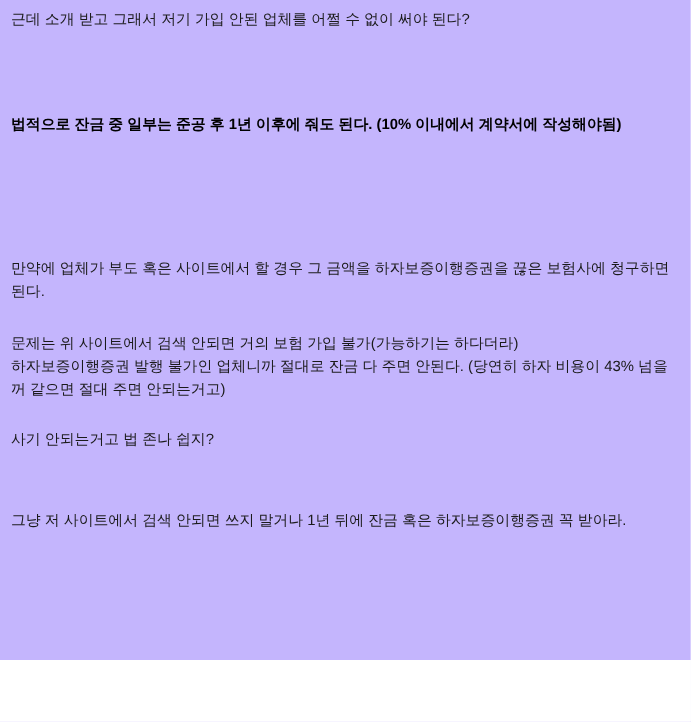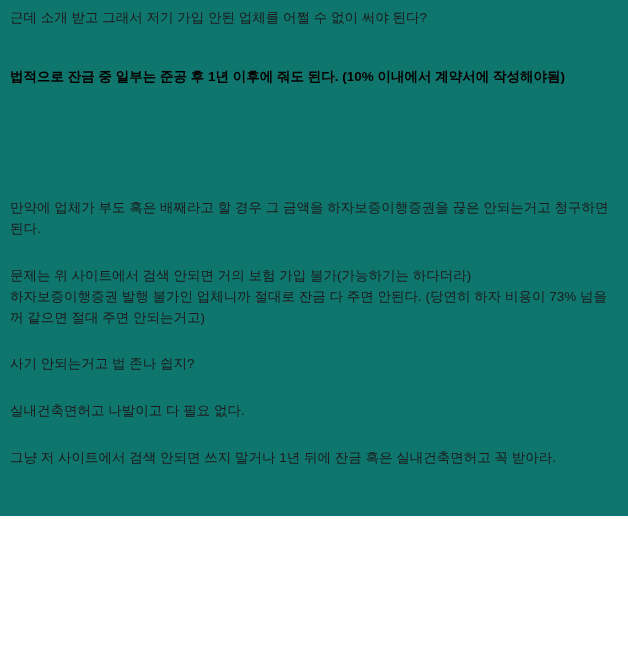--- a/index.html
+++ b/index.html
@@ -10,63 +10,63 @@
   body {
     width: 628px;
     height: 656px;
     font-family: "Liberation Sans", sans-serif;
     color: #000000;
     overflow: hidden;
   }
   .doc {
     box-sizing: border-box;
     width: 628px;
-    height: 516px;
+    height: 600px;
     padding: 8px 10px 0 10px;
-    background: #0f766e;
+    background: #c4b5fd;
   }
   .para {
     font-size: 13.5px;
     line-height: 1.55;
     color: #1b1b1b;
     margin: 0;
     white-space: pre-wrap;
     word-break: break-all;
   }
   .para.bold {
     font-weight: bold;
     color: #000000;
+    margin-top: 36px;
   }
   .gap-md { height: 26px; }
   .gap-lg { height: 38px; }
   .gap-xl { height: 46px; }
 </style>
 </head>
 <body>
 
 <div class="doc">
 
   <p class="para">근데 소개 받고 그래서 저기 가입 안된 업체를 어쩔 수 없이 써야 된다?</p>
   <div class="gap-lg"></div>
 
   <p class="para bold">법적으로 잔금 중 일부는 준공 후 1년 이후에 줘도 된다. (10% 이내에서 계약서에 작성해야됨)</p>
   <div class="gap-lg"></div>
 
   <div class="gap-xl"></div>
 
   <div class="gap-md"></div>
 
-  <p class="para">만약에 업체가 부도 혹은 배째라고 할 경우 그 금액을 하자보증이행증권을 끊은 안되는거고 청구하면 된다.</p>
+  <p class="para">만약에 업체가 부도 혹은 사이트에서 할 경우 그 금액을 하자보증이행증권을 끊은 보험사에 청구하면 된다.</p>
   <div class="gap-md"></div>
 
   <p class="para">문제는 위 사이트에서 검색 안되면 거의 보험 가입 불가(가능하기는 하다더라)
-하자보증이행증권 발행 불가인 업체니까 절대로 잔금 다 주면 안된다. (당연히 하자 비용이 73% 넘을꺼 같으면 절대 주면 안되는거고)</p>
+하자보증이행증권 발행 불가인 업체니까 절대로 잔금 다 주면 안된다. (당연히 하자 비용이 43% 넘을꺼 같으면 절대 주면 안되는거고)</p>
   <div class="gap-md"></div>
 
   <p class="para">사기 안되는거고 법 존나 쉽지?</p>
   <div class="gap-md"></div>
 
-  <p class="para">실내건축면허고 나발이고 다 필요 없다.</p>
   <div class="gap-md"></div>
 
-  <p class="para">그냥 저 사이트에서 검색 안되면 쓰지 말거나 1년 뒤에 잔금 혹은 실내건축면허고 꼭 받아라.</p>
+  <p class="para">그냥 저 사이트에서 검색 안되면 쓰지 말거나 1년 뒤에 잔금 혹은 하자보증이행증권 꼭 받아라.</p>
 
 </div>
 
 </body></html>

